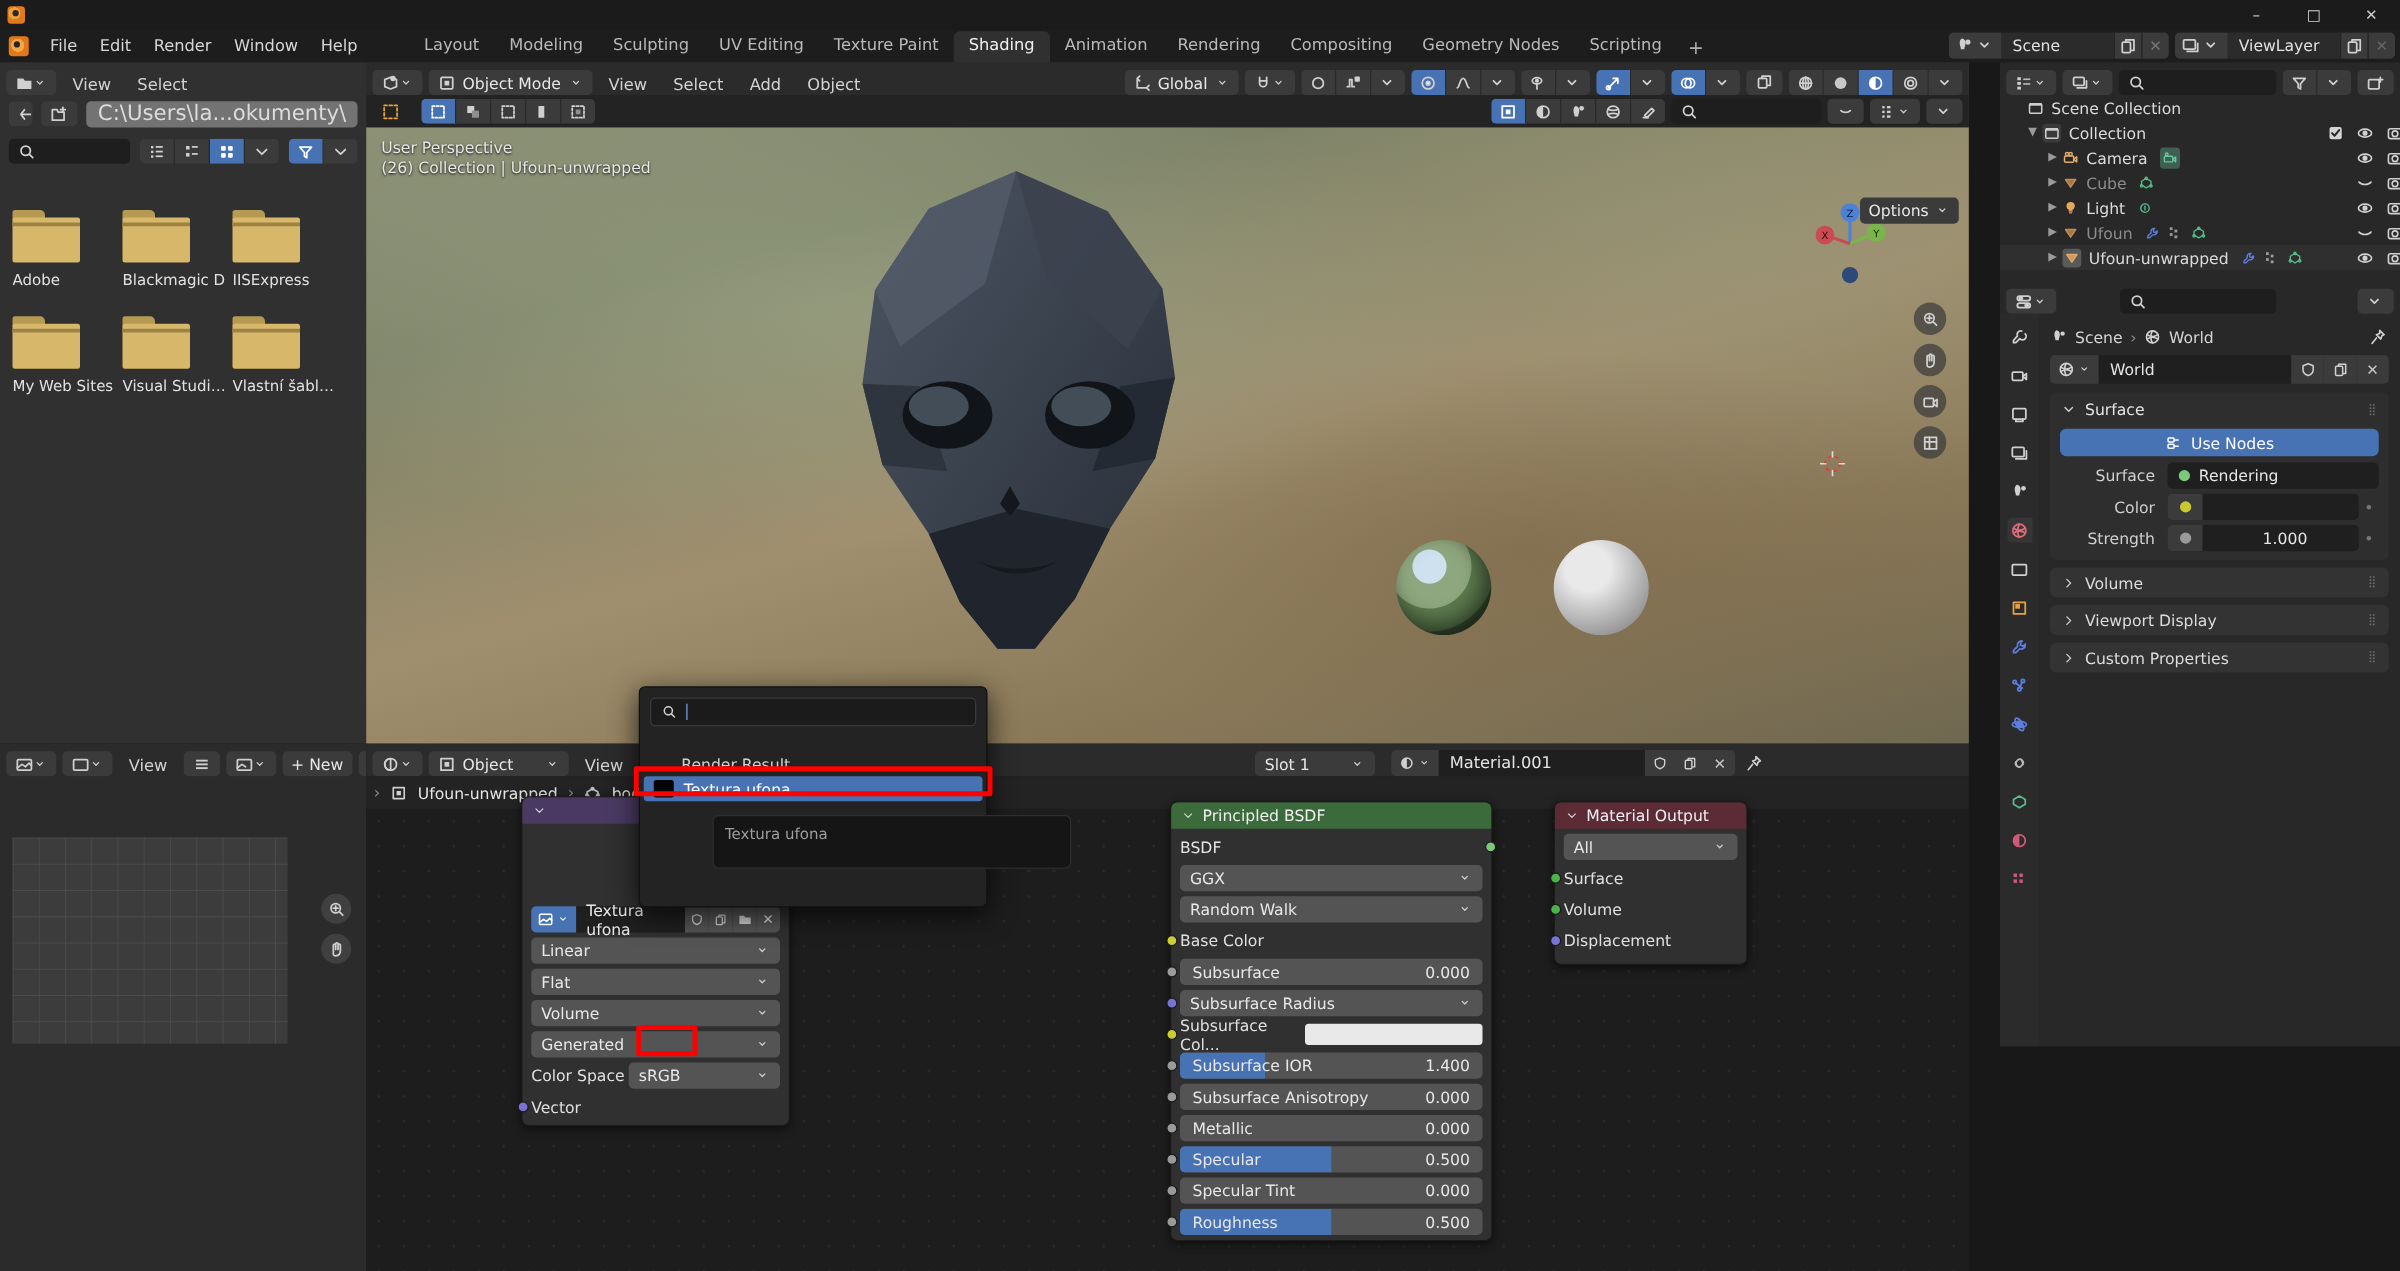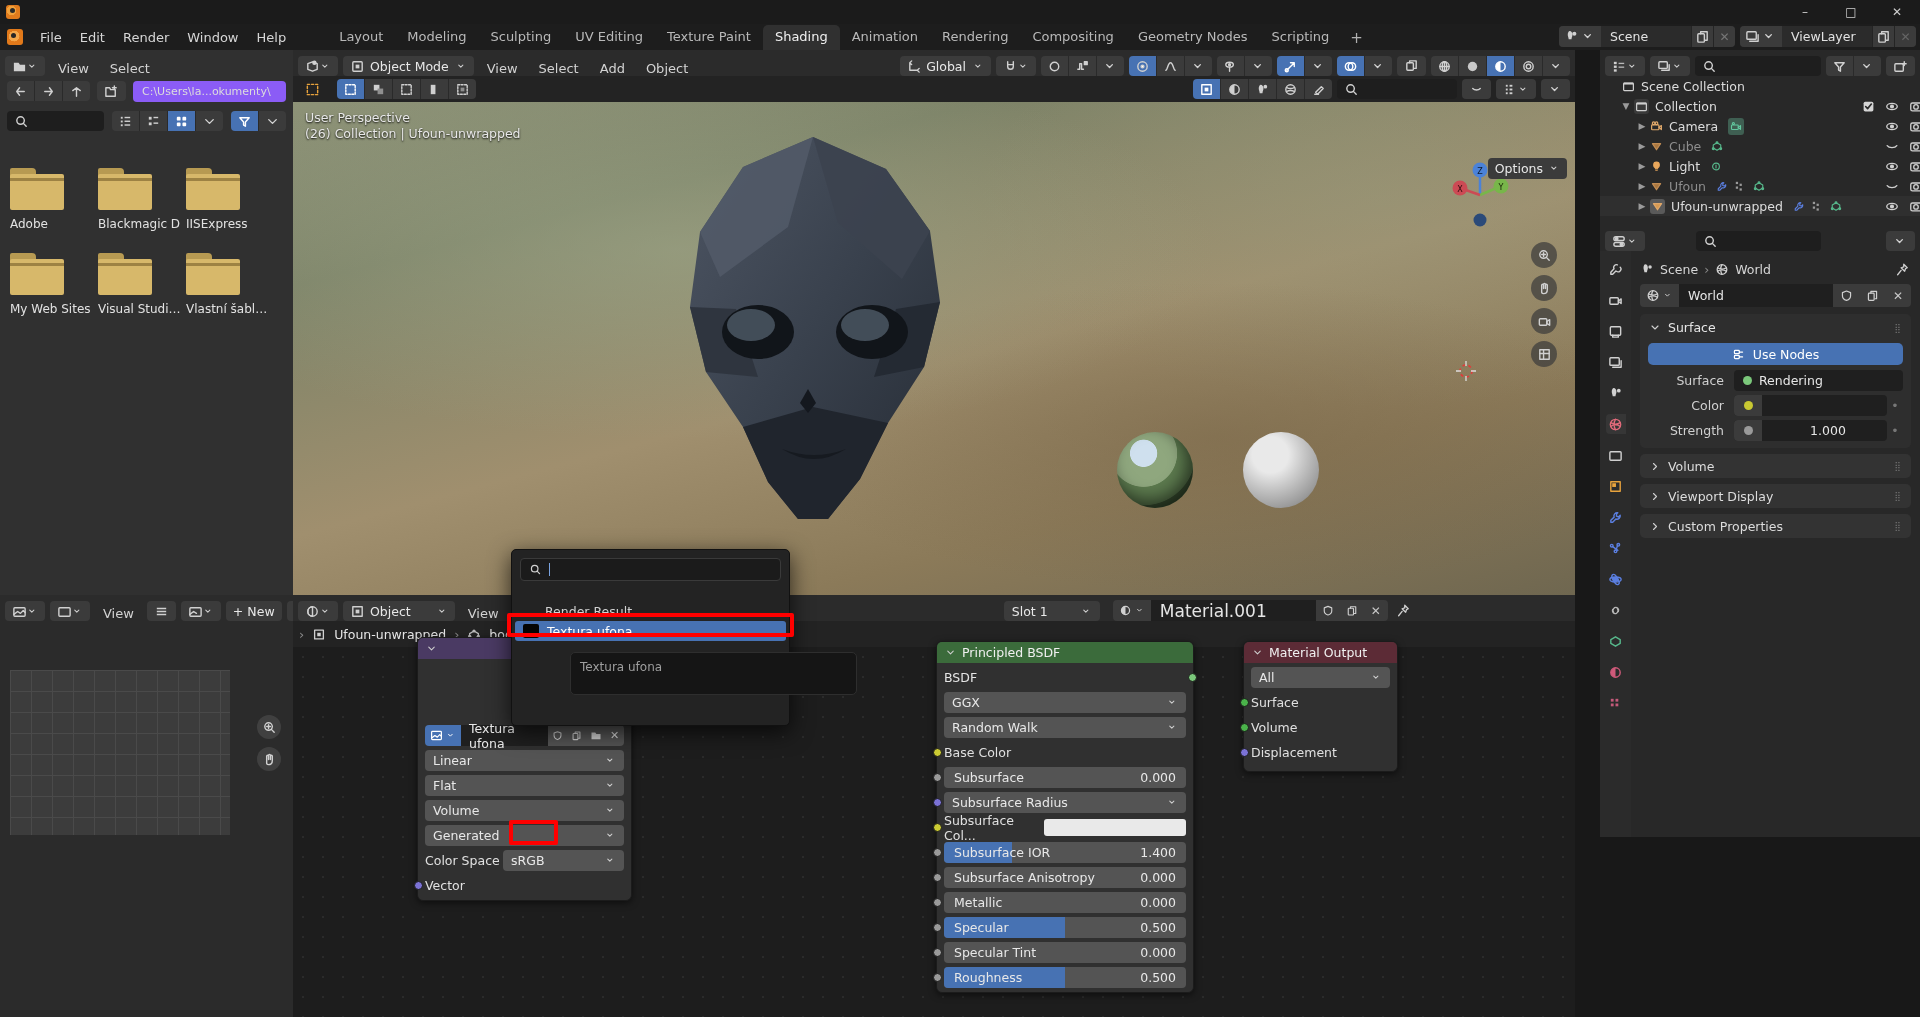--- a/index.html
+++ b/index.html
@@ -61,22 +61,22 @@
     background:#3b3b3b; padding:0 6px; border-right:1px solid #2a2a2a;}
   .grp>div:last-child{border-right:none;}
   .grp>div.on{ background:#4772b3; }
   svg{ display:block; }
   .icn{ width:15px;height:15px; fill:none; stroke:#d0d0d0; stroke-width:1.5;
     stroke-linecap:round; stroke-linejoin:round; }
   .icn.f{ fill:#d0d0d0; stroke:none; }
 
   
   #filebrowser{ left:0; top:50px; width:293px; height:545px; background:#303030; }
-  .fb-path{ height:21px;background:#8b5cf6;border-radius:4px;display:flex;align-items:center;
-    padding:0 9px;font-size:11px;color:#dcdcdc; }
+  .fb-path{ height:21px;background:#737373;border-radius:4px;display:flex;align-items:center;
+    padding:0 9px;font-size:17px;color:#dcdcdc; }
   .fb-grid{ position:absolute; left:0; top:104px; width:293px; padding:14px 0 0 10px;
     display:flex; flex-wrap:wrap; }
   .fb-item{ width:88px; display:flex; flex-direction:column; align-items:flex-start;
     margin-bottom:22px; }
   .folder{ width:54px;height:42px;position:relative; }
   .folder .tab{ position:absolute;left:0;top:0;width:26px;height:8px;background:#b79a52;
     border-radius:2px 4px 0 0;}
   .folder .body{ position:absolute;left:0;top:6px;width:54px;height:36px;background:#d7b86a;
     border-radius:2px;}
   .folder .lip{ position:absolute;left:0;top:10px;width:54px;height:3px;background:#9d8243;}
@@ -1391,21 +1391,21 @@
       <div style="display:flex;align-items:center;gap:0;margin-left:8px">
         <div style="display:flex;align-items:center;gap:3px;background:#3b3b3b;border-radius:4px 0 0 4px;height:21px;padding:0 6px">
           <svg class="icn" viewBox="0 0 16 16" style="width:13px">
               <circle cx="8" cy="8" r="5"></circle>
               <path d="M8 3a5 5 0 0 0 0 10z" fill="#d0d0d0" stroke="none"></path>
             </svg>
           <svg class="icn" viewBox="0 0 16 16" style="width:10px">
               <path d="M4 6l3 3 3-3"></path>
             </svg>
         </div>
-        <div style="width:165px;background:#1f1f1f;height:21px;display:flex;align-items:center;padding:0 9px;font-size:17px">Material.001</div>
+        <div style="width:165px;background:#1f1f1f;height:21px;display:flex;align-items:center;padding:0 9px;font-size:13px">Material.001</div>
         <div style="width:24px;height:21px;background:#3b3b3b;display:flex;align-items:center;justify-content:center">
           <svg class="icn" viewBox="0 0 16 16" style="width:12px">
               <path d="M8 2.5l5 2v4c0 3-3 4.8-5 5.5C6 13.3 3 11.5 3 8.5v-4z"></path>
             </svg>
           </div>
         <div style="width:24px;height:21px;background:#3b3b3b;display:flex;align-items:center;justify-content:center">
           <svg class="icn" viewBox="0 0 16 16" style="width:12px">
               <rect x="3" y="5" width="7" height="9" rx="1"></rect>
               <path d="M6 5V3h7v9h-2"></path>
             </svg>

